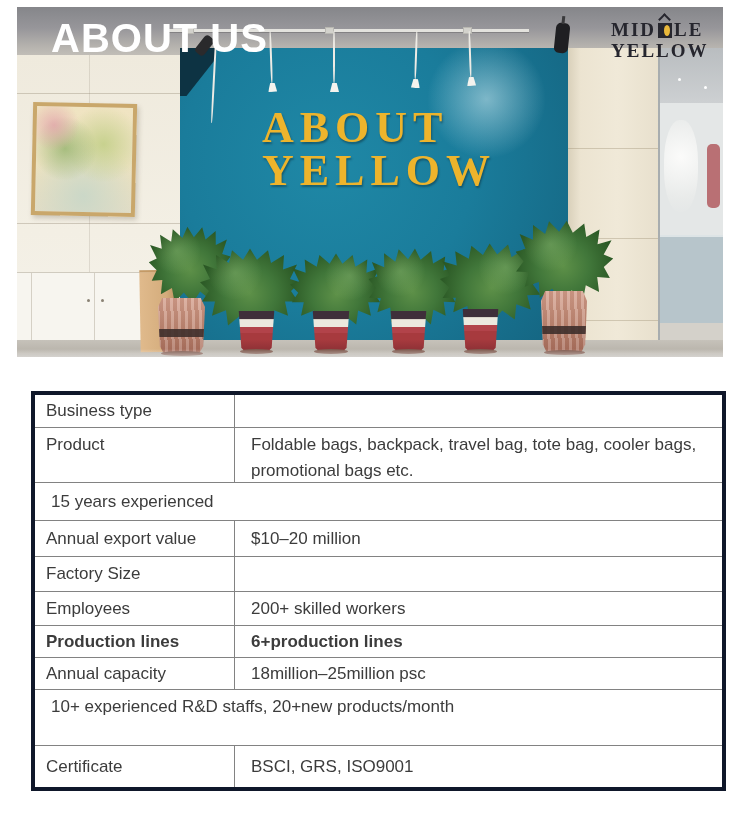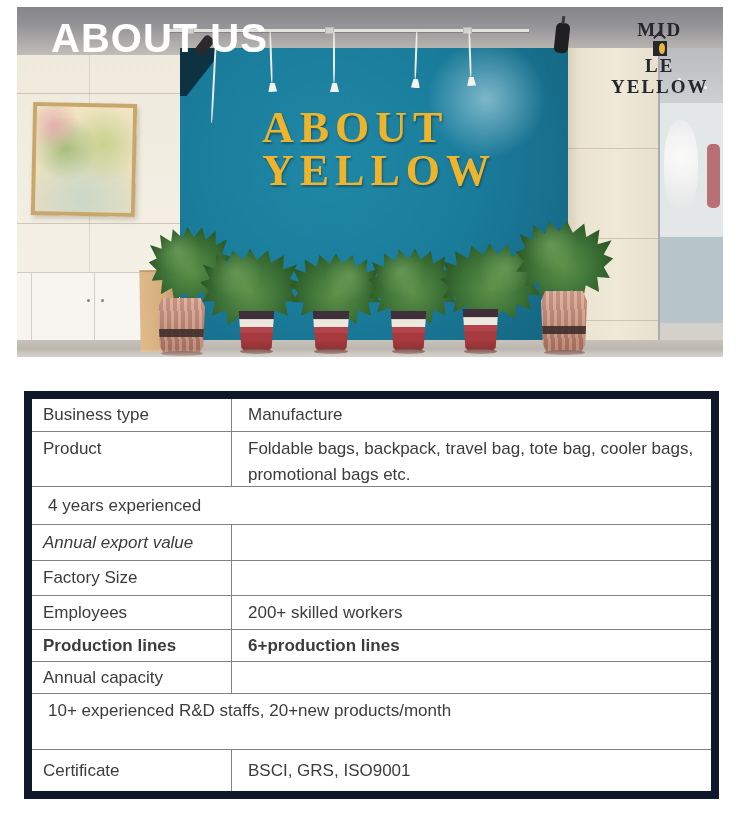--- a/index.html
+++ b/index.html
@@ -100,37 +100,37 @@
   .pot-red { position:absolute;
     background:linear-gradient(180deg,#3f2f3a 0 8px, #d8d3c8 8px 9px, #ece8de 9px 16px, #b2434a 16px 22px, #a73a3e 22px 72%, #8c3035 100%);
     clip-path:polygon(2% 0,98% 0,91% 92%,83% 100%,17% 100%,9% 92%); }
   .saucer { position:absolute; height:5px; border-radius:50%; background:#7c564a; }
 
   .about-title { position:absolute; left:34px; top:9px; color:#ffffff; font-weight:bold;
     font-size:40px; letter-spacing:1px; }
 
   .logo { position:absolute; left:594px; top:12px; color:#26262e; font-family:"Liberation Serif", serif;
     font-weight:bold; font-size:19px; line-height:21px; letter-spacing:2px; }
-  .logo .row1 { display:flex; align-items:center;flex-direction:column; }
+  .logo .row1 { display:flex; align-items:center; }
   .bag { position:relative; display:inline-block; width:14px; height:15px; background:#26262e; margin:0 2px; top:1px; }
   .bag::before { content:''; position:absolute; top:-8px; left:2px; width:7px; height:7px;
     border-top:2px solid #26262e; border-right:2px solid #26262e; transform:rotate(-45deg); }
   .bag::after { content:''; position:absolute; right:2px; top:2px; width:6px; height:11px;
     background:#e9b83a; border-radius:50%; }
 
   
-  .info-table { position:absolute; left:24px; top:391px; width:695px; border:8px solid #0f172a;
+  .info-table { position:absolute; left:31px; top:391px; width:695px; border:4px solid #0f172a;
     color:#3c3c3c; font-size:17px; }
   .trow { display:flex; align-items:center; border-top:1px solid #828282; }
   .trow:first-child { border-top:none; }
   .cell-label { width:200px; flex:0 0 200px; align-self:stretch; border-right:1px solid #828282;
     padding-left:11px; display:flex; align-items:center; }
   .cell-value { flex:1; padding-left:16px; line-height:26px; }
   .cell-value span { display:inline-block; max-width:452px; }
-  .r0 { height:32px; } .r1 { height:55px; } .r2 { height:38px; } .r3 { height:36px;font-style:italic; }
+  .r0 { height:32px; } .r1 { height:55px; } .r2 { height:38px; } .r3 { height:36px; }
   .r4 { height:35px; } .r5 { height:34px; } .r6 { height:32px;font-weight:bold; } .r7 { height:32px; }
   .r8 { height:56px; } .r9 { height:42px; }
   .trow.top { align-items:flex-start; }
   .trow.top .cell-label { align-items:flex-start; padding-top:7px; }
   .trow.top .cell-value { padding-top:4px; }
 </style>
 </head>
 <body>
 
 <div class="page">
@@ -227,45 +227,46 @@
         <span class="bag"></span>
         <span>LE</span>
       </div>
       <div>YELLOW</div>
     </div>
   </div>
 
   <div class="info-table">
     <div class="trow r0">
       <div class="cell-label">Business type</div>
-      <div class="cell-value"><span>Manufacture</span></div>
     </div>
     <div class="trow r1 top">
       <div class="cell-label">Product</div>
       <div class="cell-value"><span>Foldable bags, backpack, travel bag, tote bag, cooler bags, promotional bags etc.</span></div>
     </div>
     <div class="trow r2">
-      <div class="cell-value"><span>4 years experienced</span></div>
+      <div class="cell-value"><span>15 years experienced</span></div>
     </div>
     <div class="trow r3">
       <div class="cell-label">Annual export value</div>
+      <div class="cell-value"><span>$10–20 million</span></div>
     </div>
     <div class="trow r4">
       <div class="cell-label">Factory Size</div>
     </div>
     <div class="trow r5">
       <div class="cell-label">Employees</div>
       <div class="cell-value"><span>200+ skilled workers</span></div>
     </div>
     <div class="trow r6">
       <div class="cell-label">Production lines</div>
       <div class="cell-value"><span>6+production lines</span></div>
     </div>
     <div class="trow r7">
       <div class="cell-label">Annual capacity</div>
+      <div class="cell-value"><span>18million–25million psc</span></div>
     </div>
     <div class="trow r8 top">
       <div class="cell-value"><span>10+ experienced R&amp;D staffs, 20+new products/month</span></div>
     </div>
     <div class="trow r9">
       <div class="cell-label">Certificate</div>
       <div class="cell-value"><span>BSCI, GRS, ISO9001</span></div>
     </div>
   </div>
 

